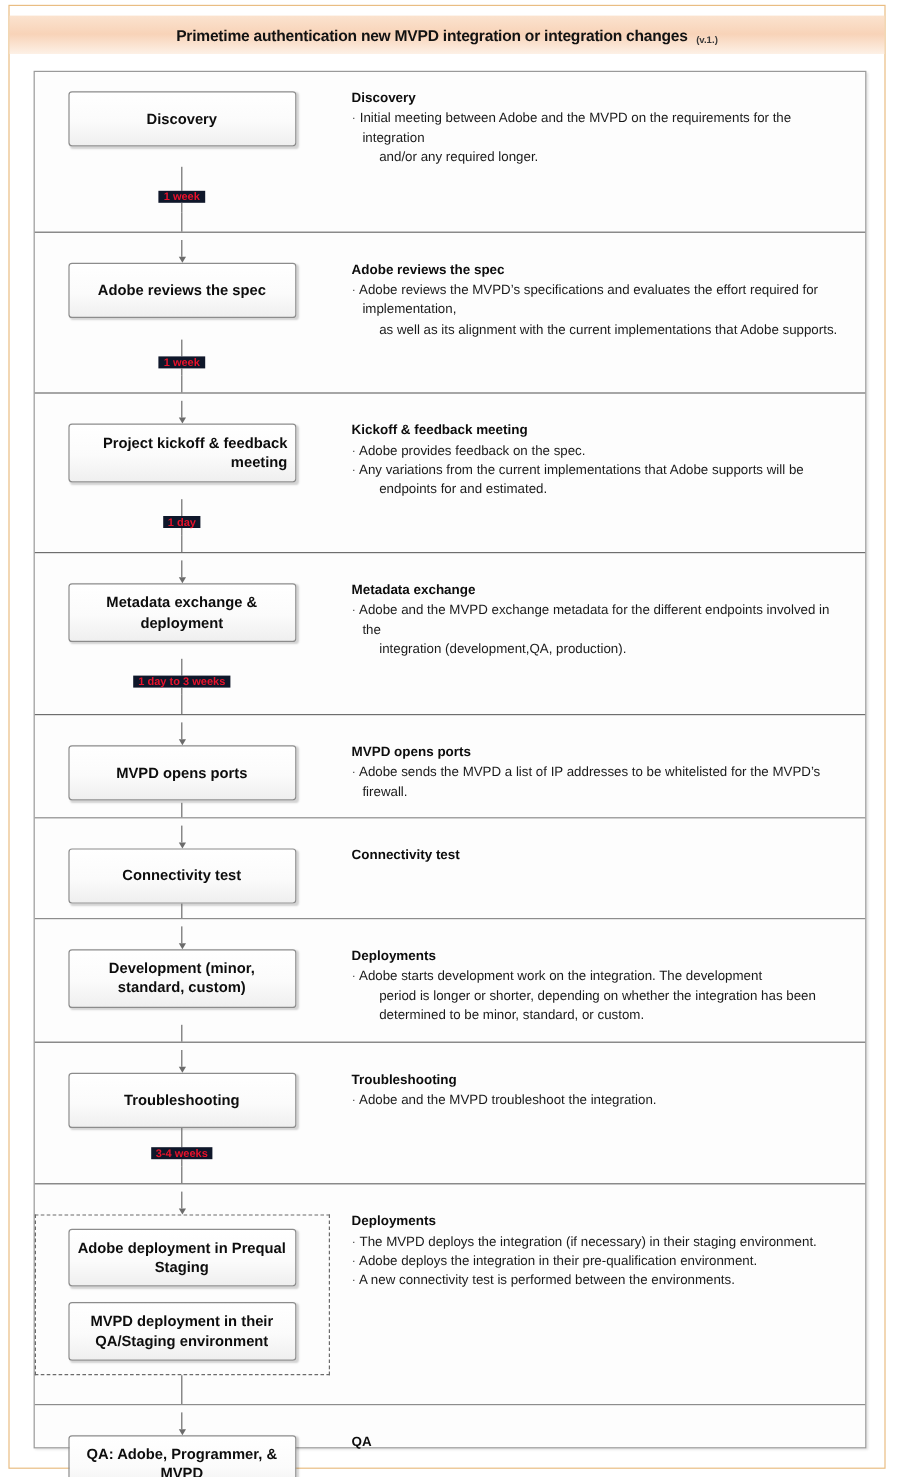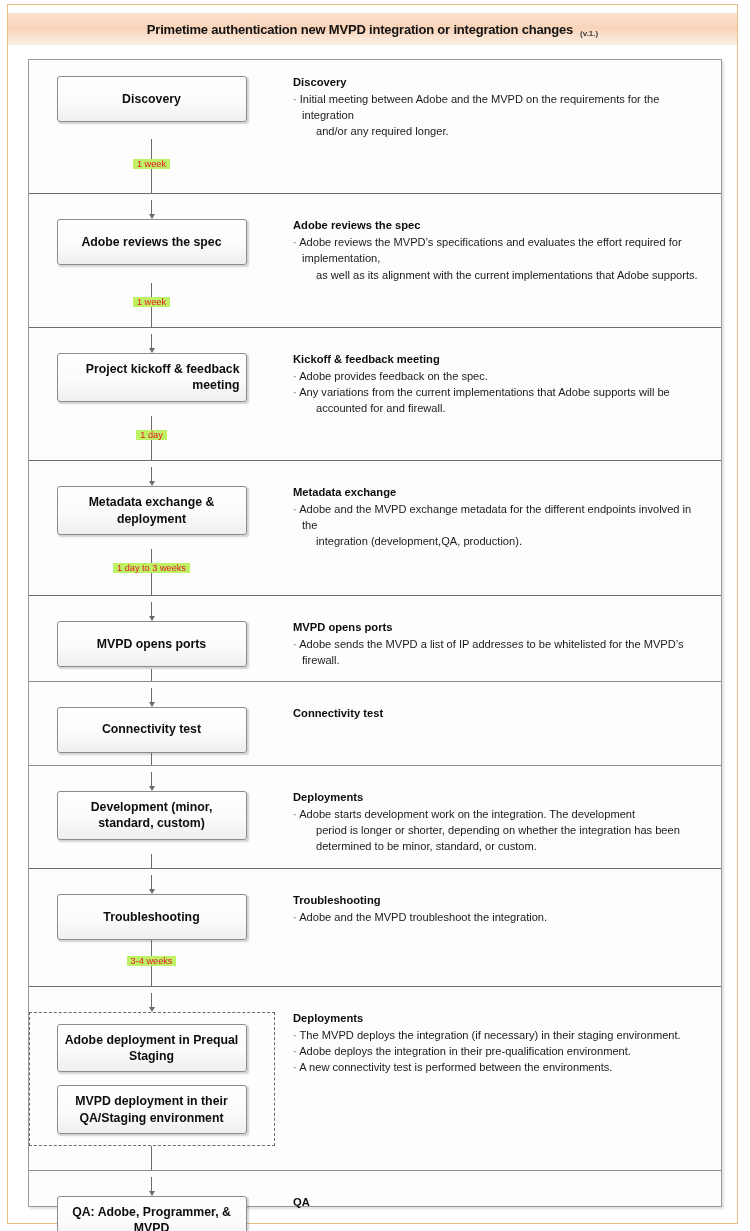--- a/index.html
+++ b/index.html
@@ -133,23 +133,23 @@
     display: flex;
     flex-direction: column;
     align-items: center;
   }
   .vline {
     width: 1.4px;
     background: #6b6b6b;
   }
   .duration {
     font-size: 9.2px;
-    font-weight: normal;
+    font-weight: bold;
     color: #e8122b;
-    background: #bef264;
+    background: #0f172a;
     padding: 0 4px;
     line-height: 1.1;
     white-space: nowrap;
   }
   .arrowhead {
     width: 0; height: 0;
     border-left: 3.6px solid transparent;
     border-right: 3.6px solid transparent;
     border-top: 5px solid #6b6b6b;
   }
@@ -224,21 +224,21 @@
           <div class="vline" style="height: 14px;"></div>
           <div class="arrowhead"></div>
         </div>
         <div class="stage-row">
           <div class="box-col">
             <div class="pbox" style="min-height: 49px; text-align: right;">Project kickoff &amp; feedback meeting</div>
           </div>
           <div class="desc-col">
             <div class="desc-title">Kickoff &amp; feedback meeting</div>
             <div class="desc-item"><span class="bullet">· </span>Adobe provides feedback on the spec.</div>
-            <div class="desc-item"><span class="bullet">· </span>Any variations from the current implementations that Adobe supports will be<span class="cont">accounted for and firewall.</span></div>
+            <div class="desc-item"><span class="bullet">· </span>Any variations from the current implementations that Adobe supports will be<span class="cont">endpoints for and estimated.</span></div>
           </div>
         </div>
         <div class="connector">
           <div class="vline" style="height: 14px;"></div>
           <div class="duration">1 day</div>
           <div class="vline" style="height: 6px;"></div>
         </div>
         <div class="connector">
           <div class="vline" style="height: 14px;"></div>
         </div>

